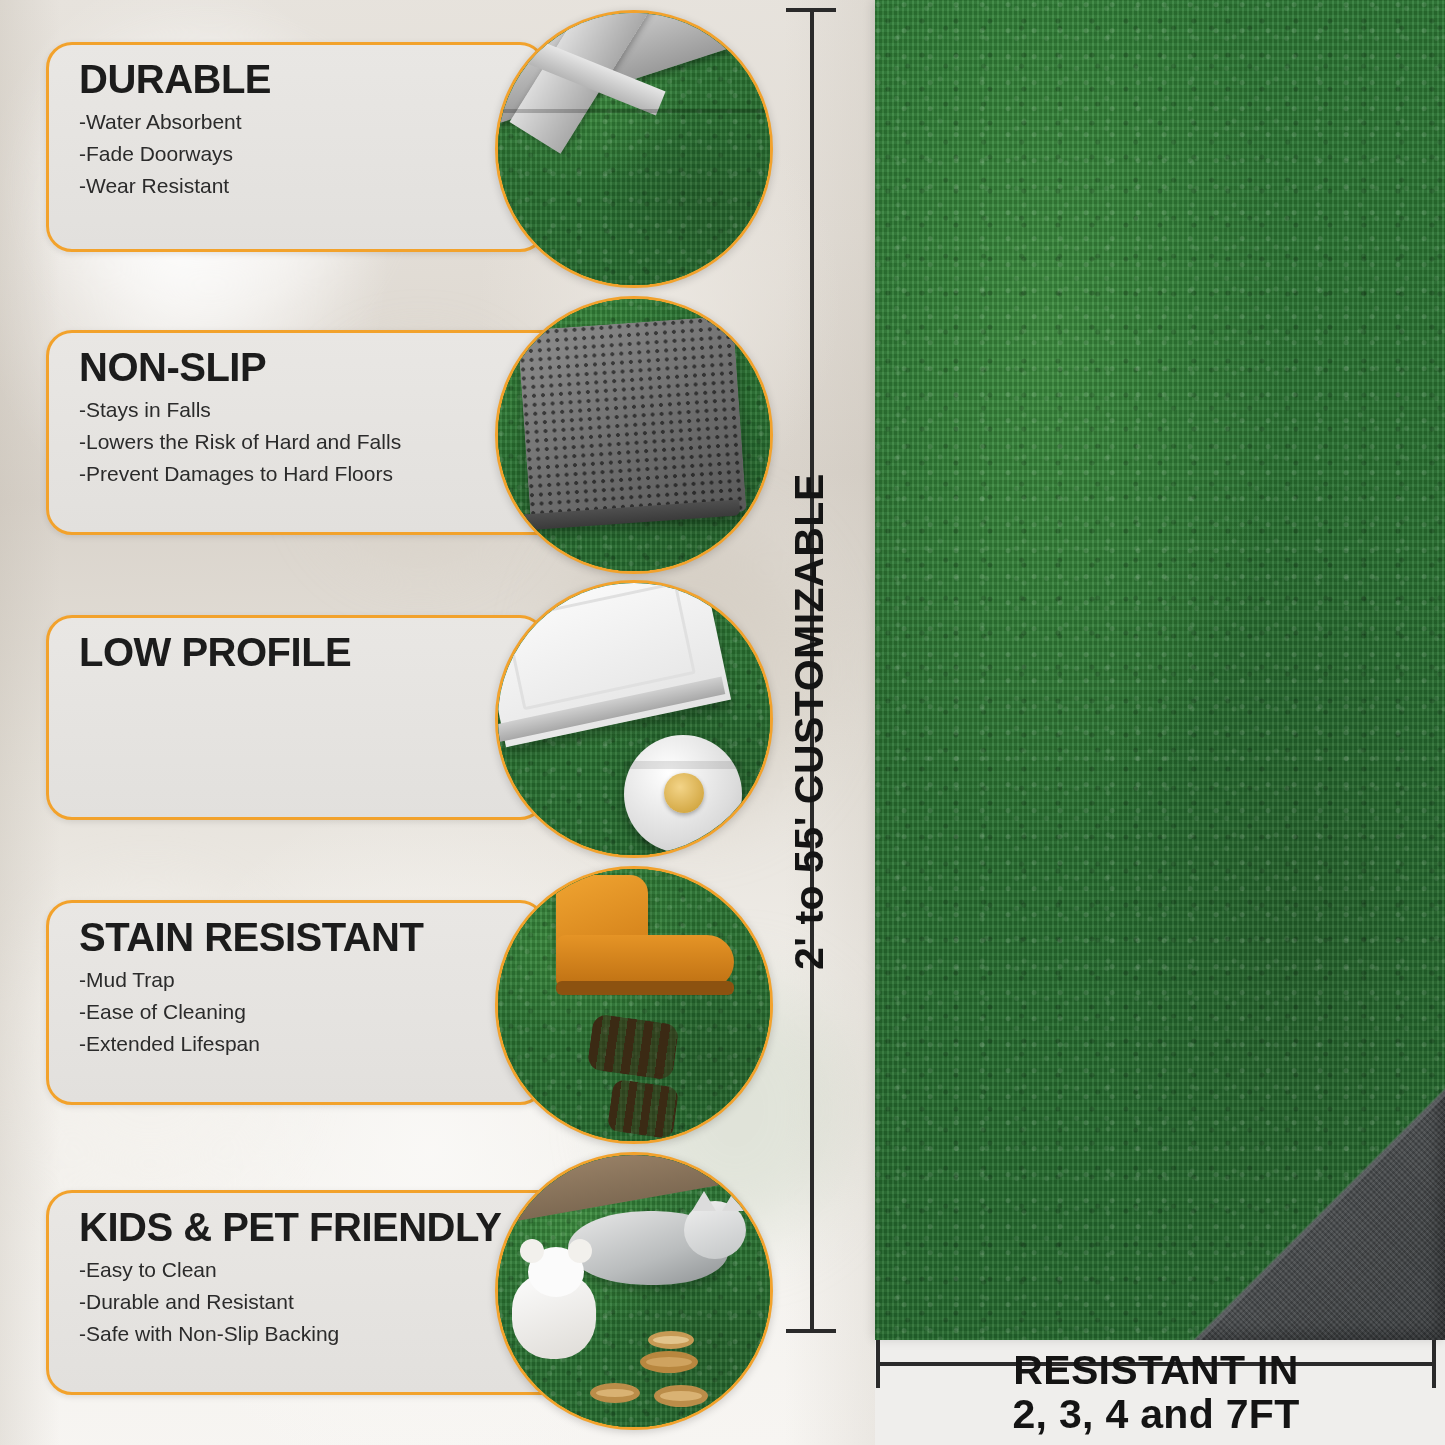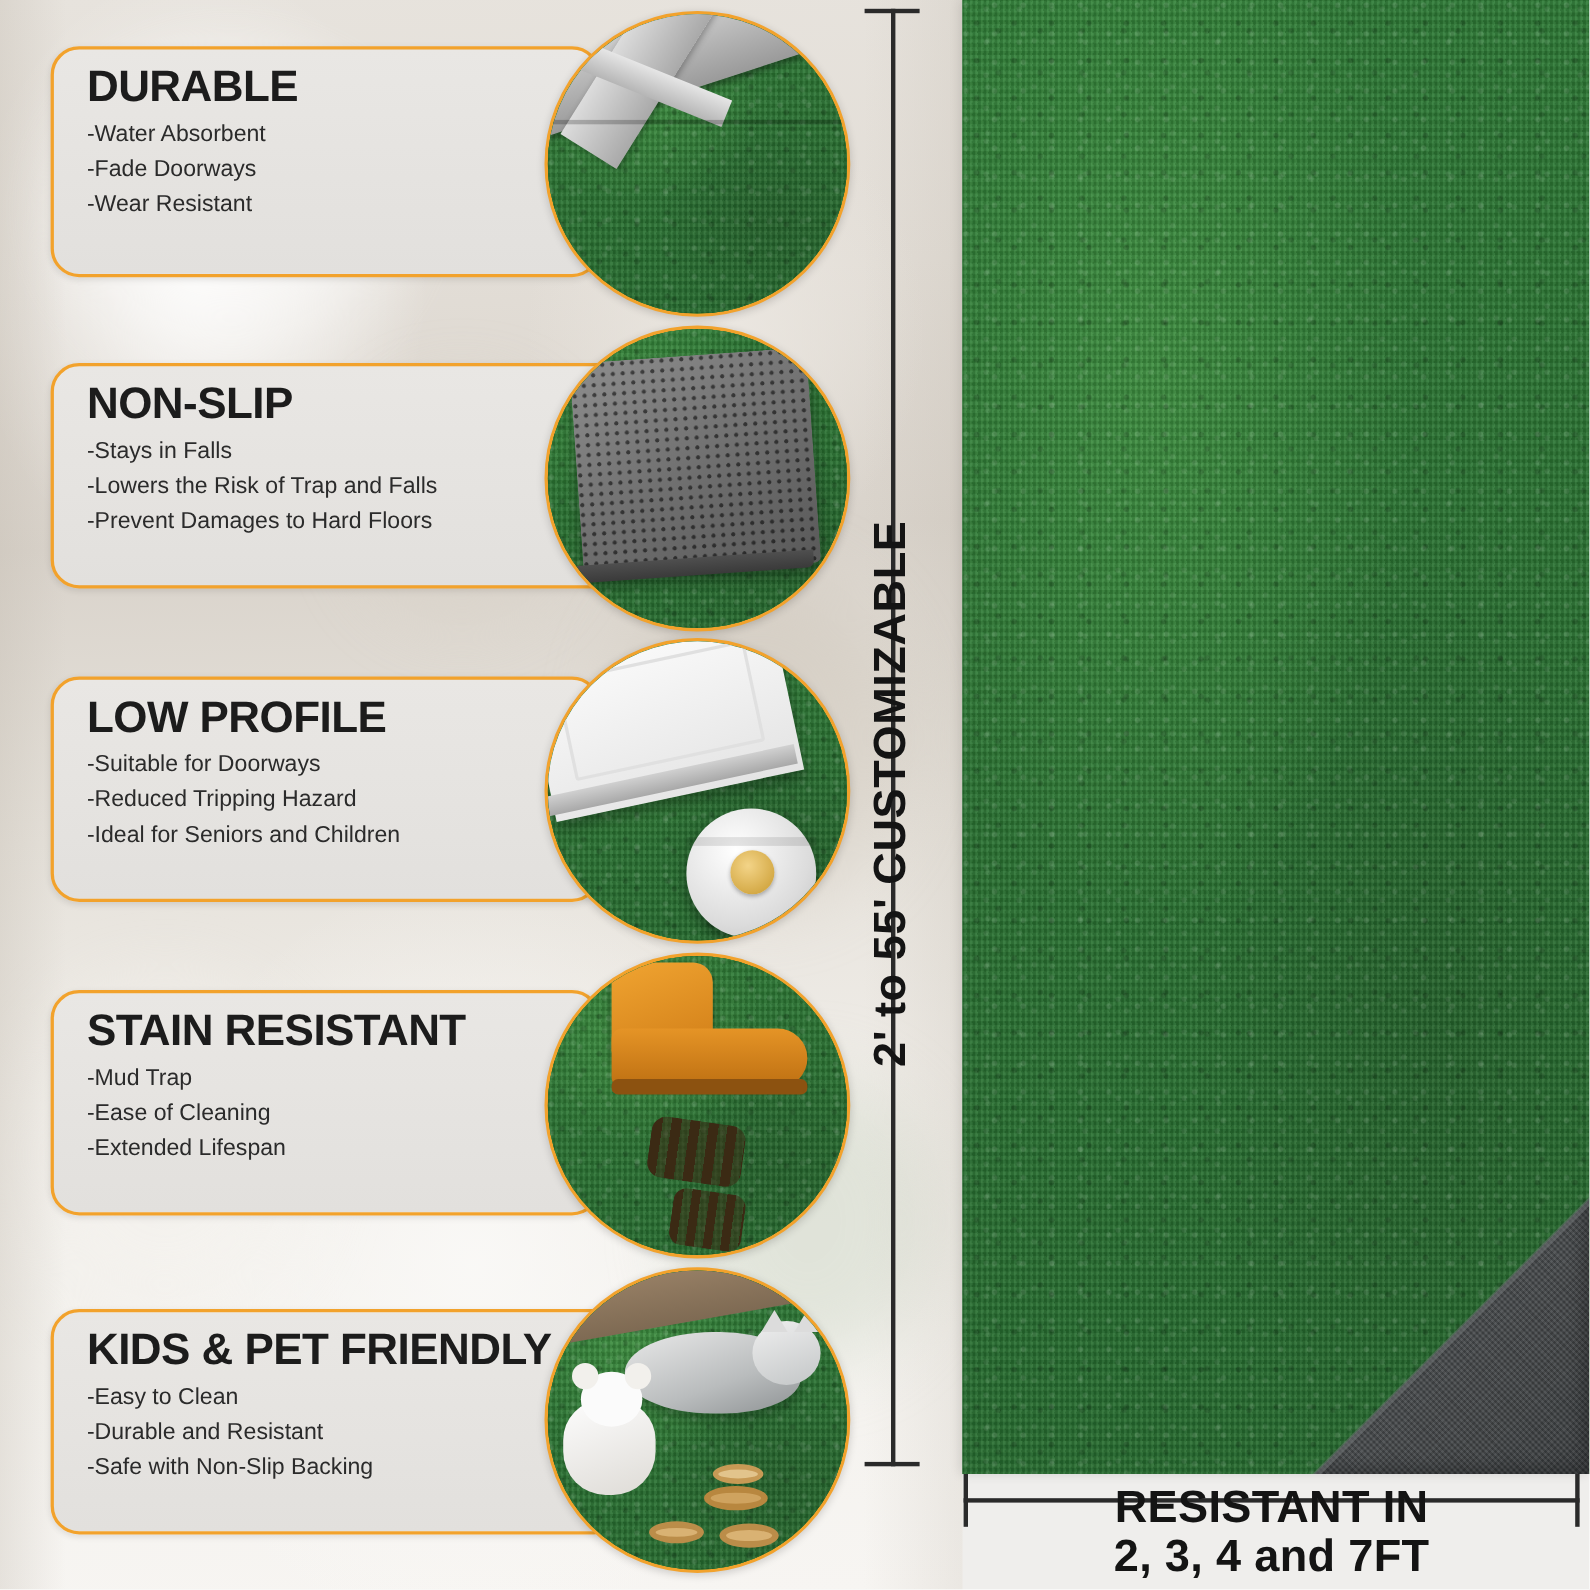--- a/index.html
+++ b/index.html
@@ -214,46 +214,41 @@
       <div class="shape" style="left:-30px; top:40px; width:200px; height:26px; background:linear-gradient(180deg,#e6e6e6,#b5b5b5); transform:rotate(22deg);"></div>
       <div class="shape" style="left:0; top:96px; width:100%; height:4px; background:rgba(0,0,0,.22);"></div>
     </div>
   </div>
 
   <div class="feature">
     <div class="callout" style="position:absolute; left:46px; top:330px; width:525px; height:205px;">
       <h2>NON-SLIP</h2>
       <ul>
         <li>-Stays in Falls</li>
-        <li>-Lowers the Risk of Trap and Falls</li>
+        <li>-Lowers the Risk of Hard and Falls</li>
         <li>-Prevent Damages to Hard Floors</li>
       </ul>
     </div>
 
     <div class="thumb" style="left:495px; top:296px; width:272px; height:272px;">
       <div class="grass"></div>
 
       <div class="shape" style="left:26px; top:24px; width:216px; height:196px; transform:rotate(-4deg);
                   background:
                     radial-gradient(circle at 3px 3px, rgba(0,0,0,0.55) 0 1.6px, rgba(0,0,0,0) 2.2px) 0 0/9px 9px,
                     linear-gradient(150deg,#8d8d8d,#6e6e6e 55%,#595959);
                   border-radius:6px;
                   box-shadow:0 8px 14px rgba(0,0,0,.35);"></div>
       <div class="shape" style="left:26px; top:208px; width:216px; height:16px; background:linear-gradient(180deg,#4f4f4f,#3a3a3a); transform:rotate(-4deg); border-radius:0 0 6px 6px;"></div>
     </div>
   </div>
 
   <div class="feature">
     <div class="callout" style="position:absolute; left:46px; top:615px; width:500px; height:205px;">
       <h2>LOW PROFILE</h2>
-      <ul>
-        <li>-Suitable for Doorways</li>
-        <li>-Reduced Tripping Hazard</li>
-        <li>-Ideal for Seniors and Children</li>
-      </ul>
     </div>
 
     <div class="thumb" style="left:495px; top:580px; width:272px; height:272px;">
       <div class="grass"></div>
 
       <div class="shape" style="left:-10px; top:-8px; width:230px; height:150px; background:linear-gradient(170deg,#fdfdfd,#e3e3e3); transform:rotate(-12deg); box-shadow:0 8px 12px rgba(0,0,0,.28);"></div>
       <div class="shape" style="left:14px; top:16px; width:170px; height:88px; border:3px solid #e0e0e0; transform:rotate(-12deg); border-radius:3px;"></div>
       <div class="shape" style="left:-10px; top:118px; width:238px; height:18px; background:linear-gradient(180deg,#d0d0d0,#a8a8a8); transform:rotate(-12deg);"></div>
 
       <div class="shape" style="left:126px; top:152px; width:118px; height:118px; border-radius:50%; background:radial-gradient(circle at 38% 32%, #ffffff, #dcdcdc 62%, #bdbdbd); box-shadow:0 6px 12px rgba(0,0,0,.35);"></div>

